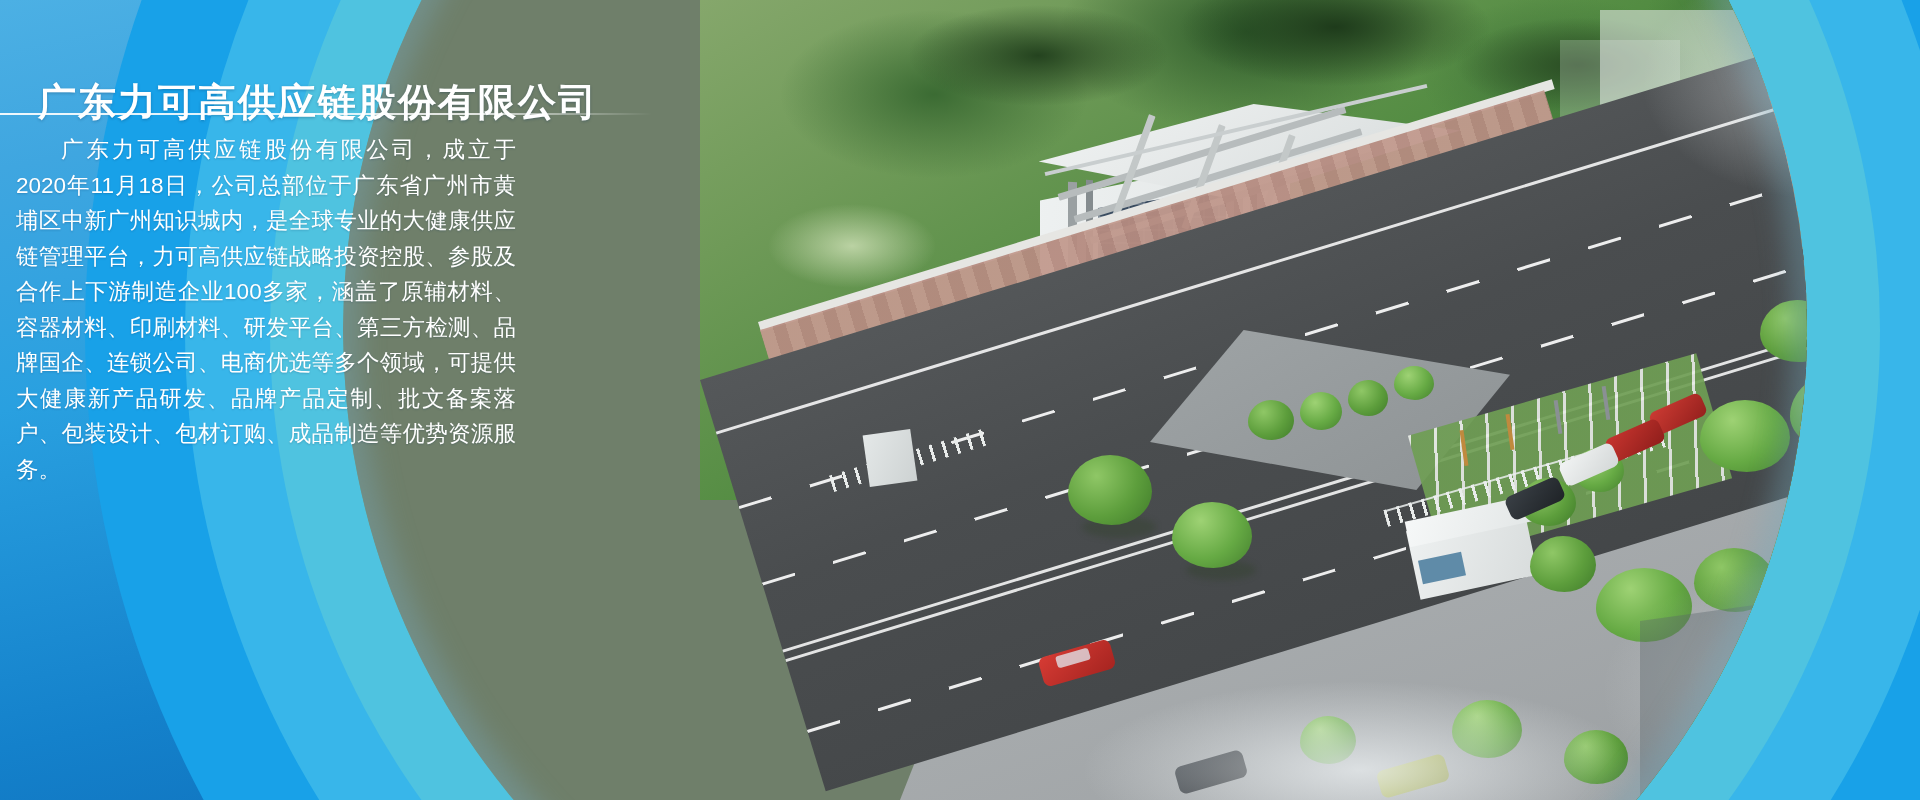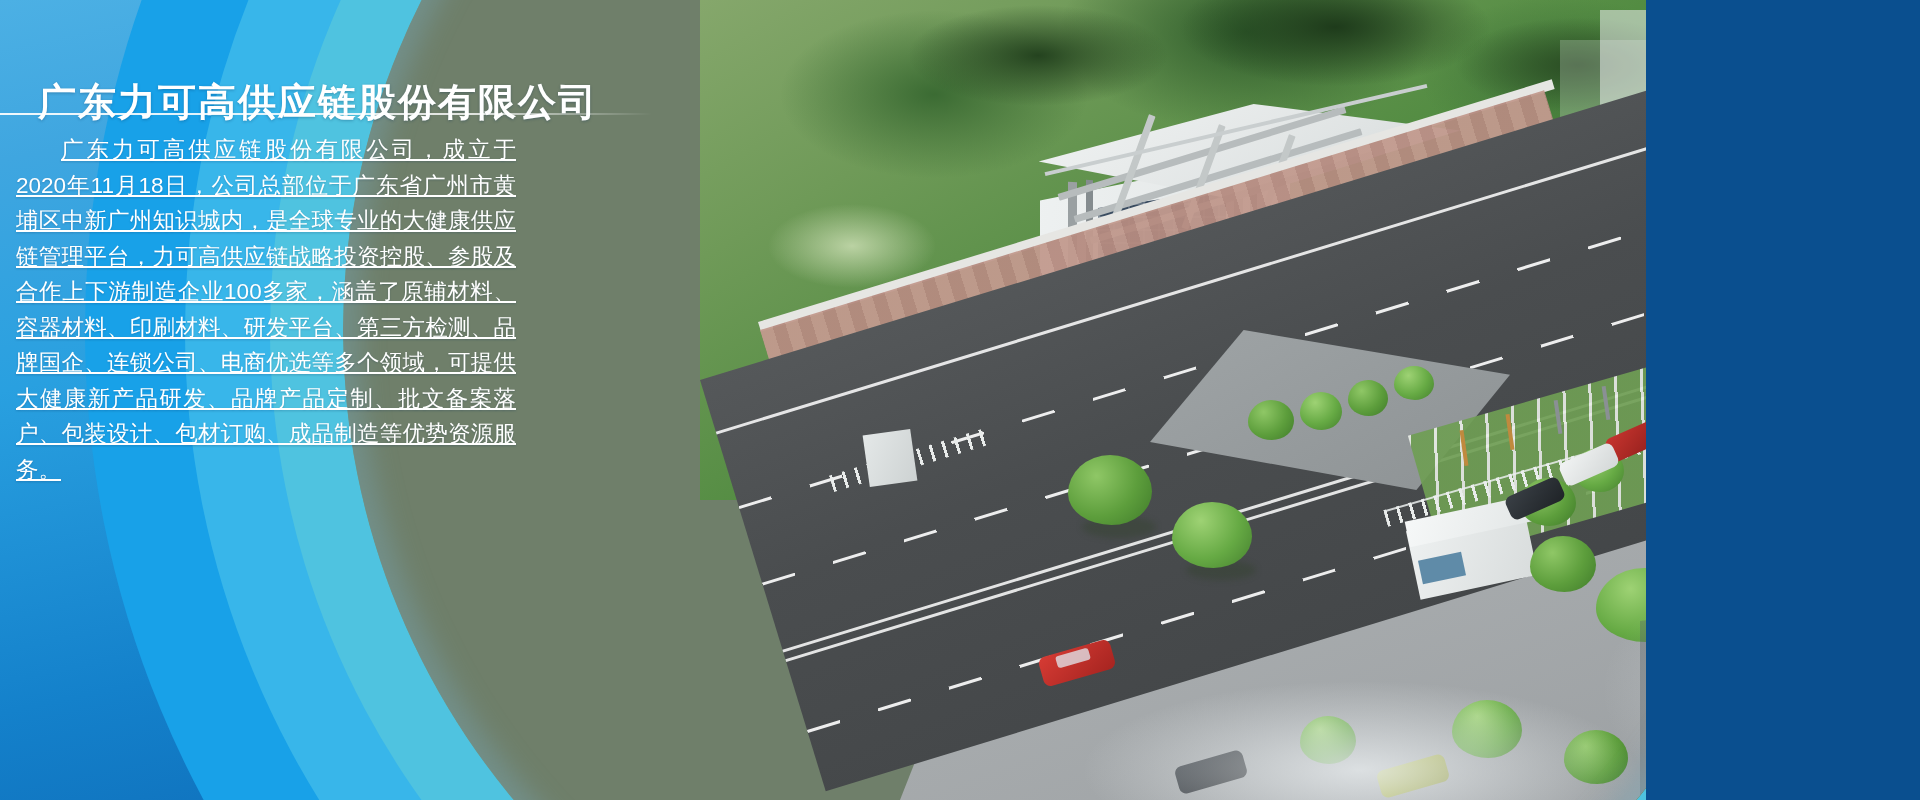--- a/index.html
+++ b/index.html
@@ -1,20 +1,20 @@
 <!DOCTYPE html>
 <html><head>
 <meta charset="utf-8">
 <style>
   html,body{margin:0;padding:0;background:#0a4f8f;}
   body{font-family:"Liberation Sans","DejaVu Sans",sans-serif;}
 
   #stage{
     position:relative;
-    width:1646px;height:800px;
+    width:1920px;height:800px;
     overflow:hidden;
   }
 
   
   #bg-gradient{
     position:absolute;inset:0;
     background:linear-gradient(168deg,#4cb0e4 0%,#3fa6e0 14%,#29a0e0 34%,#1481cb 62%,#0d6ab6 85%,#0a5fa8 100%);
   }
 
   
@@ -194,21 +194,21 @@
   }
   #body-text{
     position:absolute;left:16px;top:132px;width:500px;
     color:#ffffff;
     font-size:22.5px;
     line-height:35.5px;
     text-align:justify;
     text-justify:inter-ideograph;
     text-shadow:0 1px 2px rgba(0,40,80,.22);
   }
-  #body-text p{margin:0;text-indent:2em;text-decoration:underline;}
+  #body-text p{margin:0;text-indent:2em;}
 </style>
 </head>
 <body>
 
 <div id="stage">
 
   <div id="bg-gradient"></div>
 
   <div class="arc" id="arc-outer"></div>
   <div class="arc" id="arc-mid"></div>

